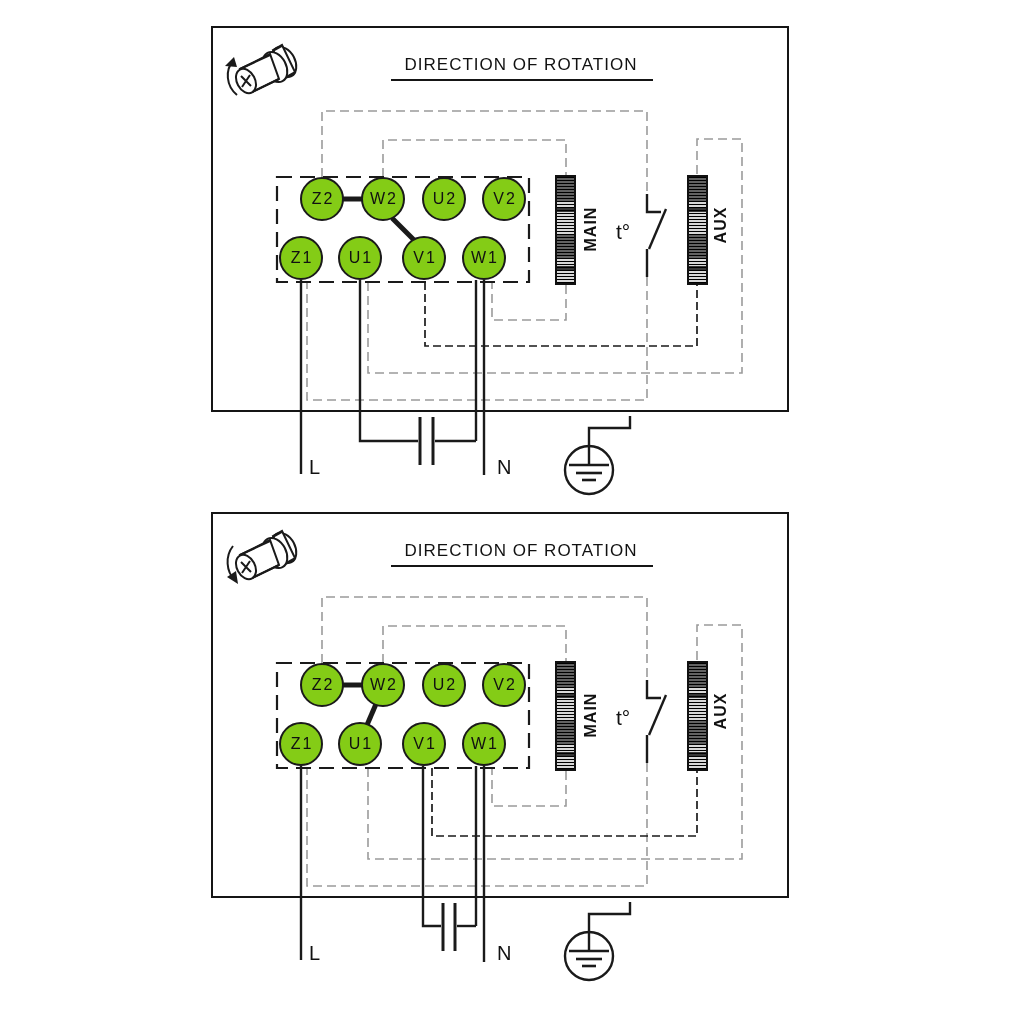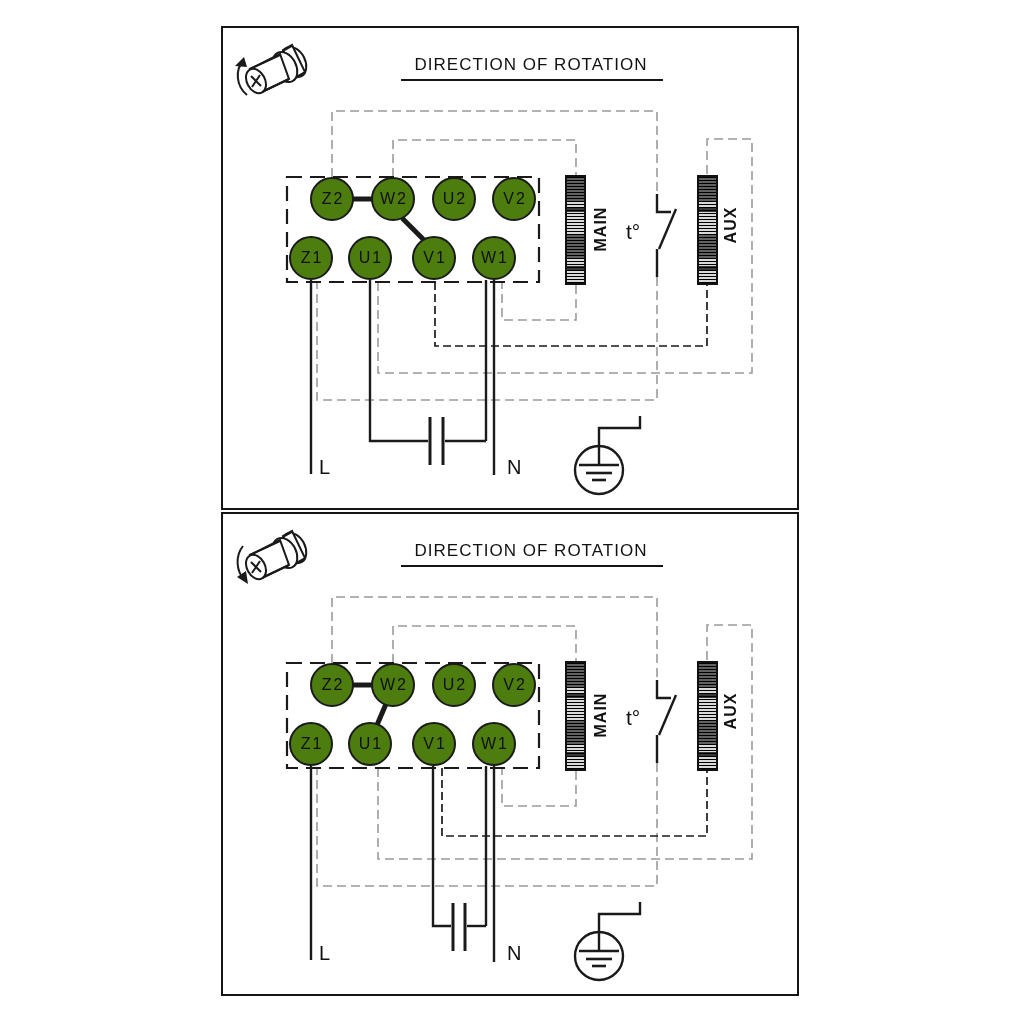--- a/index.html
+++ b/index.html
@@ -1,28 +1,28 @@
 <!DOCTYPE html>
 <html><head>
 <meta charset="utf-8">
 <style>
   html,body{margin:0;padding:0;background:#ffffff;}
   body{width:1024px;height:1024px;position:relative;font-family:"Liberation Sans",sans-serif;color:#111;}
-  .panel{position:absolute;left:221px;width:578px;height:484px;border:2px solid #151515;background:#fff;box-sizing:border-box;}
+  .panel{position:absolute;left:211px;width:578px;height:386px;border:2px solid #151515;background:#fff;box-sizing:border-box;}
   .wires{position:absolute;left:0;top:0;width:574px;height:480px;}
   .gd{stroke:#9b9b9b;stroke-width:1.6;stroke-dasharray:9 5;fill:none;}
   .bd{stroke:#1a1a1a;stroke-width:1.7;stroke-dasharray:8 4;fill:none;}
   .box{stroke:#1a1a1a;stroke-width:2.2;stroke-dasharray:15 8;fill:none;}
   .w{stroke:#1a1a1a;stroke-width:2.4;fill:none;}
   .plate{stroke:#1a1a1a;stroke-width:3;}
   .bridge{stroke:#1a1a1a;stroke-width:5;}
   .gbar{stroke:#1a1a1a;stroke-width:2.6;}
   .title{position:absolute;left:168px;top:27px;width:280px;text-align:center;font-size:17px;letter-spacing:1px;}
   .title-underline{position:absolute;left:178px;top:51px;width:262px;height:0;border-top:2px solid #151515;}
-  .terminal{position:absolute;width:44px;height:44px;border:2px solid #1a1a1a;border-radius:50%;background:#4d7c0f;box-sizing:border-box;display:flex;align-items:center;justify-content:center;font-size:16px;letter-spacing:2px;padding-left:2px;}
+  .terminal{position:absolute;width:44px;height:44px;border:2px solid #1a1a1a;border-radius:50%;background:#84cc16;box-sizing:border-box;display:flex;align-items:center;justify-content:center;font-size:16px;letter-spacing:2px;padding-left:2px;}
   .winding{position:absolute;width:21px;height:110px;border:2px solid #111;box-sizing:border-box;
      background:
        repeating-linear-gradient(180deg, rgba(0,0,0,.55) 0 24px, rgba(0,0,0,0) 24px 31px, rgba(0,0,0,.75) 31px 35px, rgba(0,0,0,0) 35px 58px),
        repeating-linear-gradient(180deg,#000 0 1.4px,#d9d9d9 1.4px 3px);}
   .vlabel{position:absolute;width:52px;height:16px;line-height:16px;text-align:center;font-size:16px;font-weight:600;letter-spacing:1px;transform:rotate(-90deg);}
   .tdeg{position:absolute;left:403px;top:192px;font-size:21px;}
   .linelabel{position:absolute;font-size:20px;}
   .roticon{position:absolute;left:10px;top:12px;width:82px;height:60px;}
   .ri{stroke:#1a1a1a;stroke-width:2;fill:#fff;}
   .ril{stroke:#1a1a1a;stroke-width:2;fill:none;}

